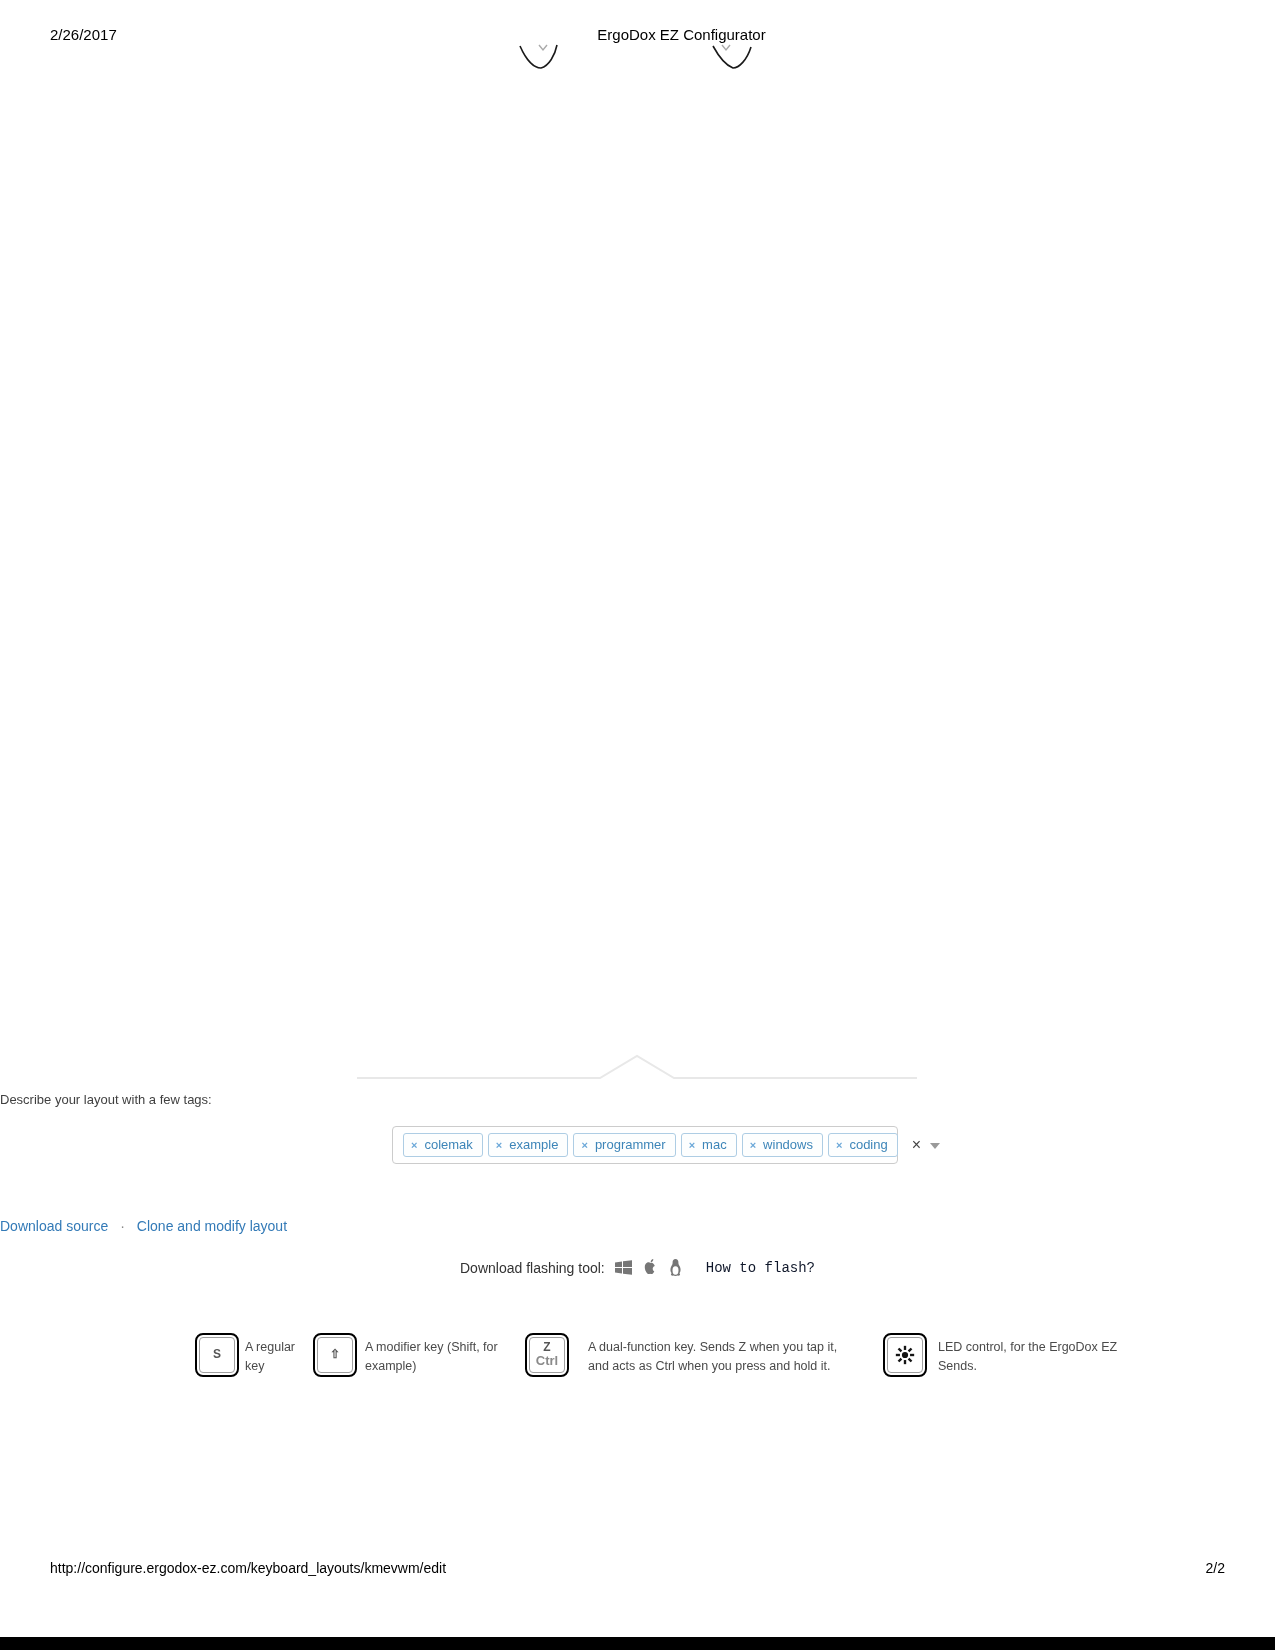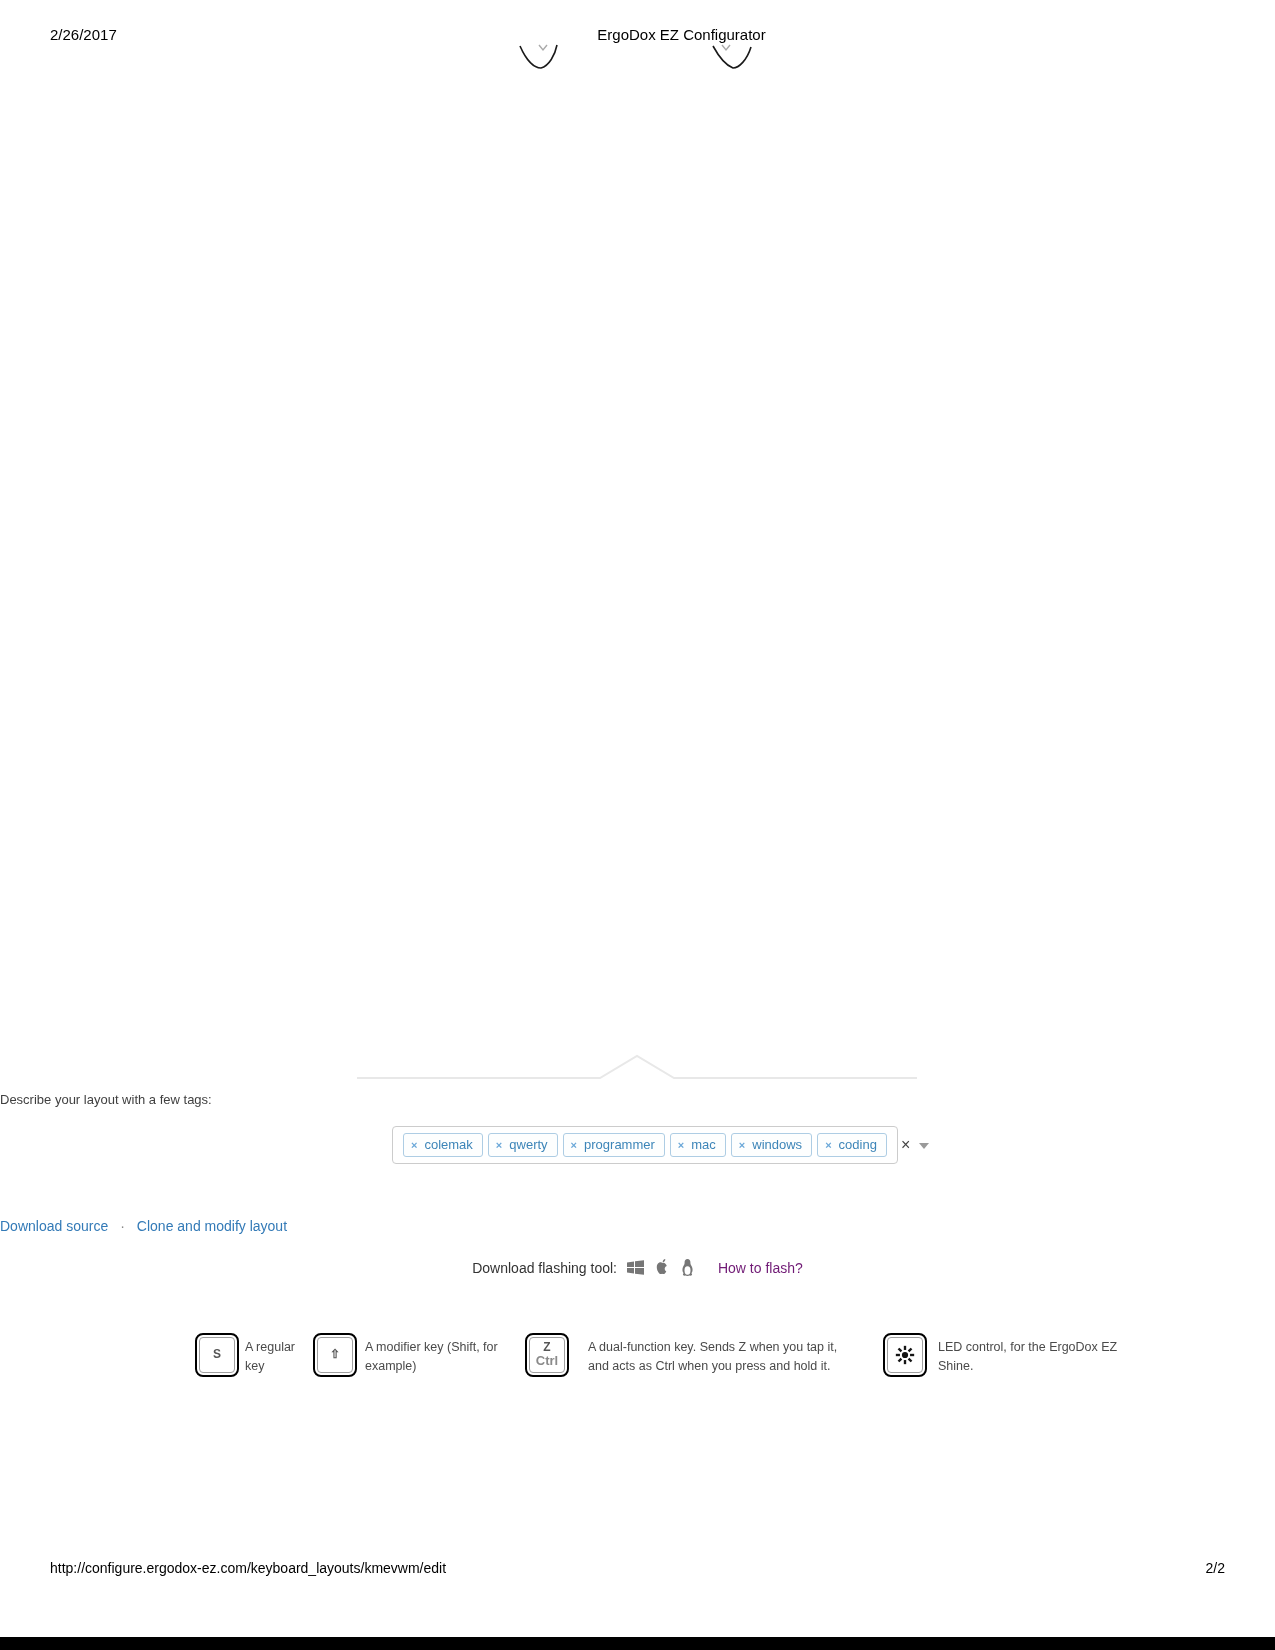--- a/index.html
+++ b/index.html
@@ -17,21 +17,21 @@
         background:#fdfefe;padding:3px 9px 4px 7px;margin-right:5px;color:#3d85b8;font-size:13px;}
   .pill .px{color:#6aa7d8;font-size:11px;margin-right:7px;font-weight:bold;}
   .clear-x{font-size:16px;color:#444;margin-left:9px;}
   .caret{width:0;height:0;border-left:5px solid transparent;border-right:5px solid transparent;
          border-top:6px solid #9a9a9a;margin-left:9px;margin-top:2px;}
   .links-row{position:absolute;left:0;top:1218px;width:100%;text-align:left;font-size:14px;}
   .links-row a{color:#337ab7;text-decoration:none;}
   .links-row .dot{color:#888;margin:0 12px;}
   .flash-row{position:absolute;left:0;top:1258px;width:100%;display:flex;justify-content:center;
              align-items:center;gap:9px;font-size:14px;color:#333;}
-  .flash-row .howto{color:#701a75;text-decoration:none;margin-left:14px;}
+  .flash-row .howto{color:#0f172a;text-decoration:none;margin-left:14px;font-family:Liberation Mono, monospace;}
   .os-ic{display:inline-flex;align-items:center;}
   .legend-key{position:absolute;width:44px;height:44px;background:#fff;border:2px solid #000;
               border-radius:8px;box-sizing:border-box;}
   .legend-key-inner{position:absolute;inset:2px;border:1px solid #a0a0a0;border-radius:4px;
               display:flex;flex-direction:column;align-items:center;justify-content:center;
               color:#555;font-weight:bold;font-size:12px;line-height:1.15;}
   .legend-key-inner .sub{font-size:13px;color:#8a8a8a;font-weight:bold;}
   .legend-text{position:absolute;font-size:12.5px;color:#4a4a4a;line-height:1.5;}
   .ft-url{position:absolute;left:50px;top:1560px;font-size:14px;}
   .ft-page{position:absolute;right:50px;top:1560px;font-size:14px;}
@@ -63,21 +63,21 @@
   </div>
 
   <div class="prompt">Describe your layout with a few tags:</div>
   <div class="tagbox" id="tagbox">
       <span class="pill">
         <span class="px">×</span>
         <span>colemak</span>
       </span>
       <span class="pill">
         <span class="px">×</span>
-        <span>qwerty</span>
+        <span>example</span>
       </span>
       <span class="pill">
         <span class="px">×</span>
         <span>programmer</span>
       </span>
       <span class="pill">
         <span class="px">×</span>
         <span>mac</span>
       </span>
       <span class="pill">
@@ -159,20 +159,20 @@
               <line x1="15.9" y1="15.9" x2="19.1" y2="19.1"></line>
               <line x1="4.9" y1="19.1" x2="8.1" y2="15.9"></line>
               <line x1="15.9" y1="8.1" x2="19.1" y2="4.9"></line>
             </g>
             <circle cx="12" cy="12" r="3.4" fill="#151515"></circle>
           </svg>
         </div>
       </div>
       <div class="legend-text" style="left: 938px; top: 1338px;">
         <div>LED control, for the ErgoDox EZ</div>
-        <div>Shine.</div>
+        <div>Sends.</div>
       </div>
     </div>
 
   <div class="ft-url">http://configure.ergodox-ez.com/keyboard_layouts/kmevwm/edit</div>
   <div class="ft-page">2/2</div>
   <div class="ft-bar"></div>
 </div>
 
 </body></html>

